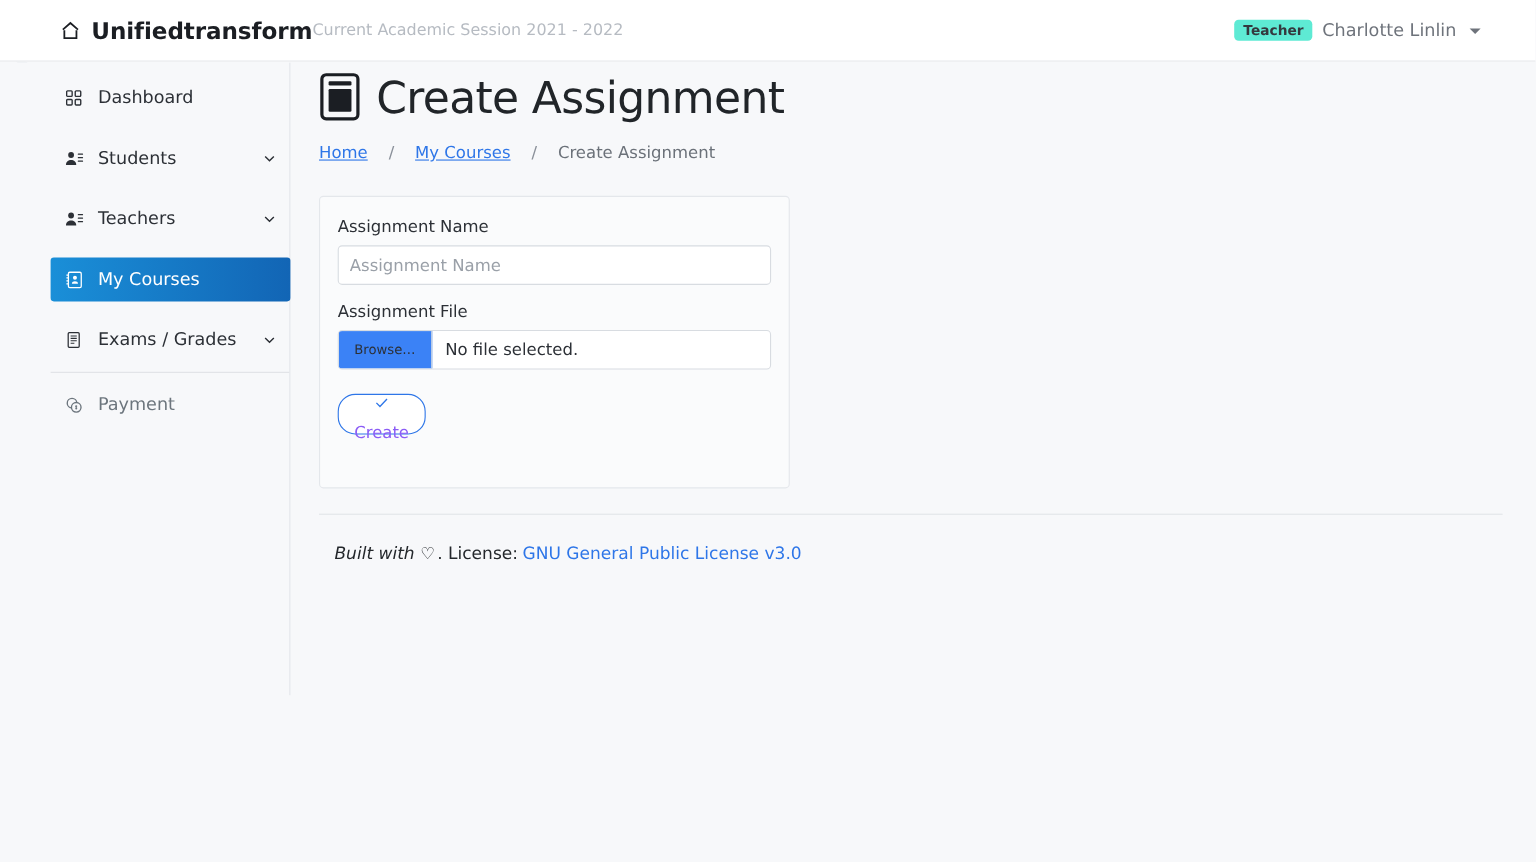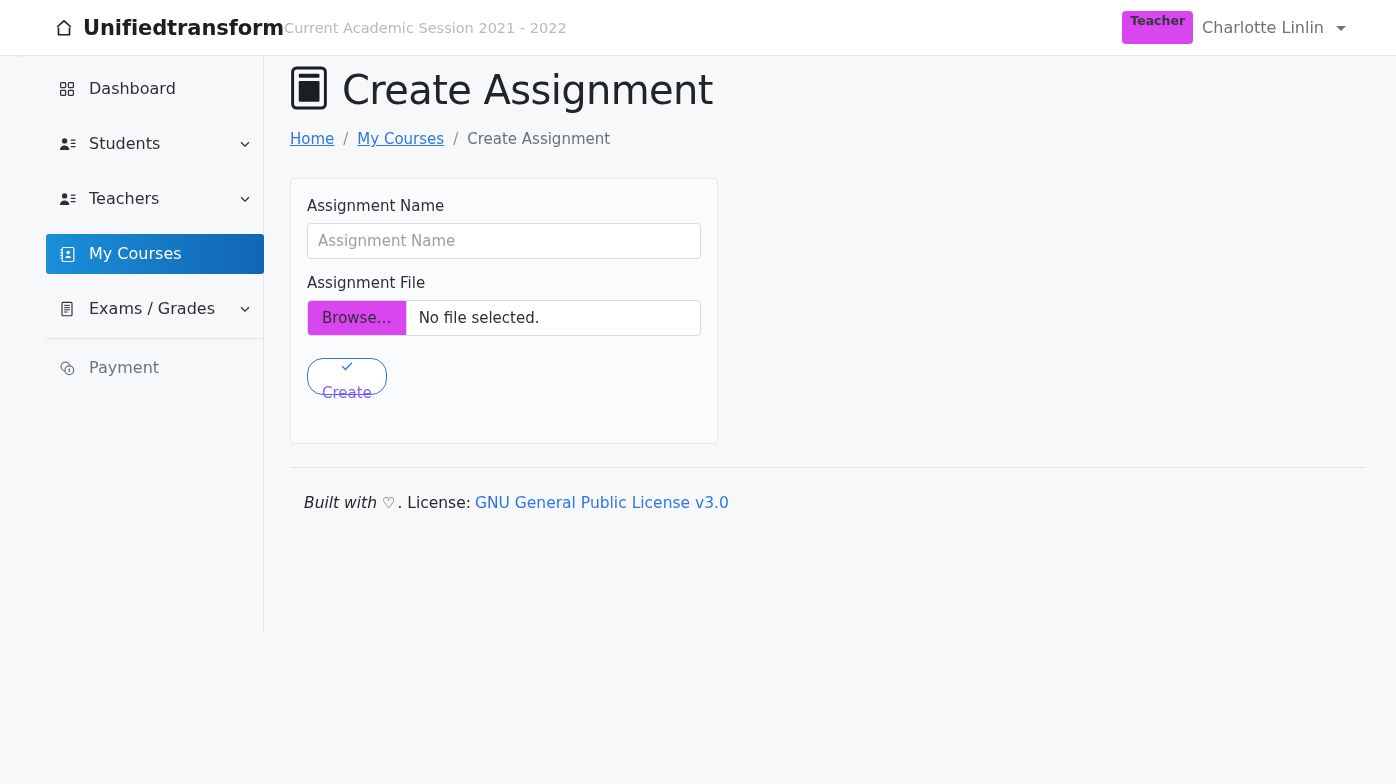--- a/index.html
+++ b/index.html
@@ -66,25 +66,25 @@
     font-weight: 400;
   }
   .nav-right {
     margin-left: auto;
     margin-right: 50px;
     display: flex;
     align-items: center;
     gap: 9px;
   }
   .role-badge {
-    background: #d946ef;
+    background: #5eead4;
     color: #34383e;
     font-size: 12.5px;
     font-weight: 700;
-    padding: 4px 8px 16px;
+    padding: 4px 8px 3px;
     border-radius: 4px;
     line-height: 1;
   }
   .user-name {
     color: #6e737b;
     font-size: 16px;
     font-weight: 400;
   }
   .caret {
     width: 0; height: 0;
@@ -169,21 +169,21 @@
   .page-title {
     font-size: 40px;
     font-weight: 400;
     color: #212529;
     letter-spacing: -0.6px;
     line-height: 1.1;
   }
   .breadcrumb {
     display: flex;
     align-items: center;
-    gap: 9px;
+    gap: 19px;
     margin: 16px 0 0 25px;
     font-size: 15px;
   }
   .breadcrumb a {
     color: #2e76e8;
     text-decoration: underline;
   }
   .breadcrumb .sep { color: #8a9099; }
   .breadcrumb .cur { color: #6b7179; }
 
@@ -224,27 +224,27 @@
   .file-input {
     display: flex;
     width: 394px;
     height: 36px;
     border: 1px solid #d8dce1;
     border-radius: 4px;
     overflow: hidden;
     background: #ffffff;
   }
   .file-btn {
-    background: #d946ef;
+    background: #3b82f6;
     border-right: 1px solid #d8dce1;
     display: flex;
     align-items: center;
     justify-content: center;
     padding: 0 14px;
-    font-size: 15px;
+    font-size: 12px;
     color: #2c3036;
     cursor: pointer;
     white-space: nowrap;
   }
   .file-name {
     display: flex;
     align-items: center;
     padding-left: 12px;
     font-size: 15px;
     color: #2c3036;

